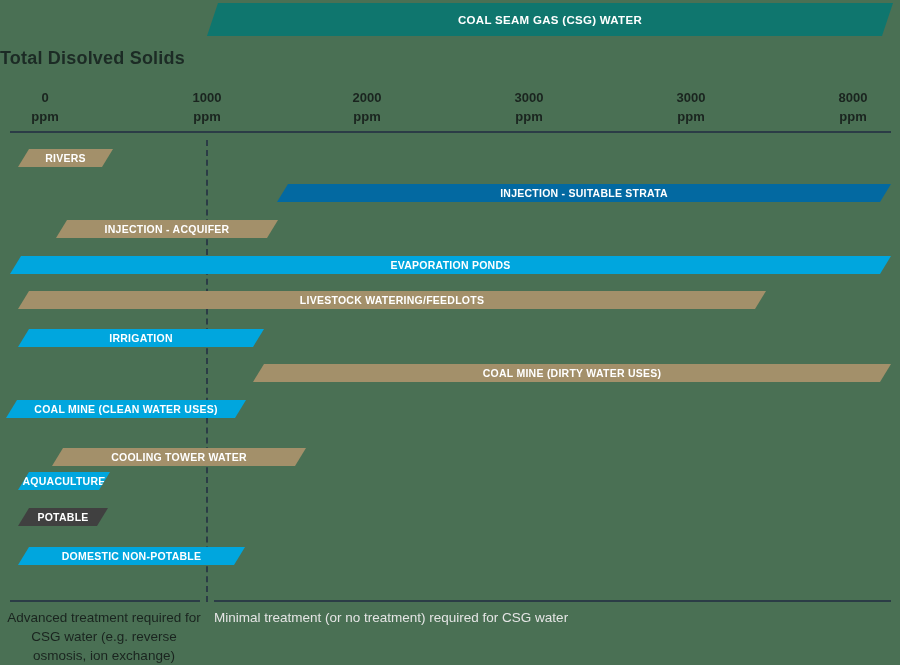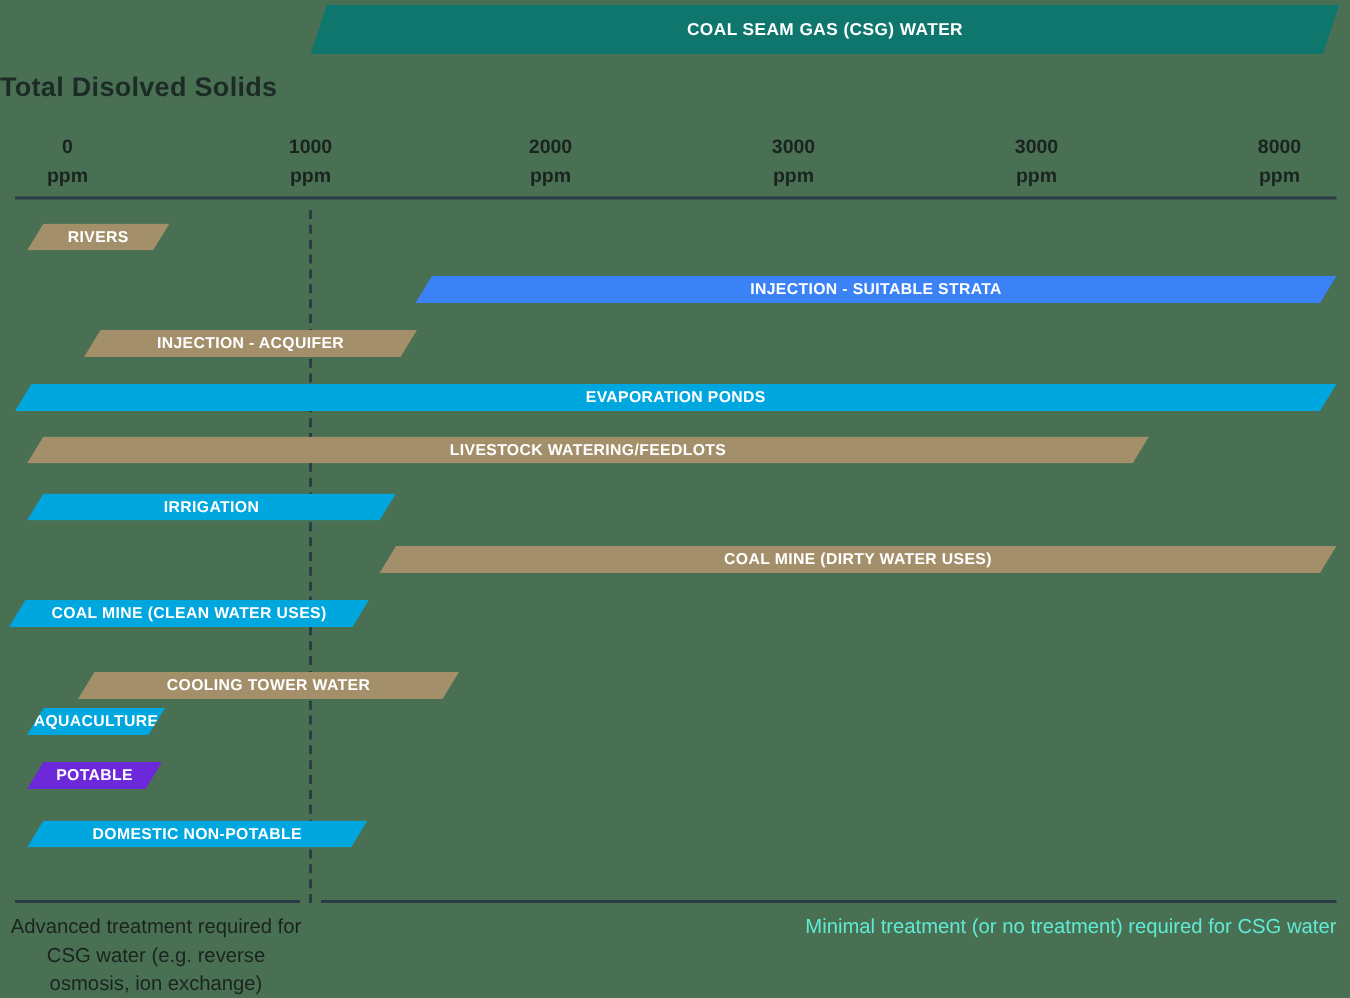--- a/index.html
+++ b/index.html
@@ -129,23 +129,23 @@
     text-align: center;
     font-size: 13.5px;
     color: #1a241f;
     line-height: 19px;
   }
   .caption-right {
     position: absolute;
     left: 214px;
     top: 608px;
     width: 677px;
-    text-align: right;
+    text-align: left;
     font-size: 13.5px;
-    color: #5eead4;
+    color: #e5e5e5;
     line-height: 19px;
   }
 </style>
 </head>
 <body>
 
 <div id="canvas">
 
   <div class="banner">
     <span class="banner-text">COAL SEAM GAS (CSG) WATER</span>
@@ -163,21 +163,21 @@
     </div>
 
   <div class="axis-line"></div>
 
   <div class="divider"></div>
 
   <div class="bars" id="bars">
       <div class="bar" style="left: 18px; top: 149px; width: 95px; background: rgb(163, 144, 106); clip-path: polygon(11px 0px, 100% 0px, calc(100% - 11px) 100%, 0px 100%);">
         <span class="bar-label">RIVERS</span>
       </div>
-      <div class="bar" style="left: 277px; top: 184px; width: 614px; background: #3b82f6; clip-path: polygon(11px 0px, 100% 0px, calc(100% - 11px) 100%, 0px 100%);">
+      <div class="bar" style="left: 277px; top: 184px; width: 614px; background: #0369a1; clip-path: polygon(11px 0px, 100% 0px, calc(100% - 11px) 100%, 0px 100%);">
         <span class="bar-label">INJECTION - SUITABLE STRATA</span>
       </div>
       <div class="bar" style="left: 10px; top: 256px; width: 881px; background: rgb(0, 166, 222); clip-path: polygon(11px 0px, 100% 0px, calc(100% - 11px) 100%, 0px 100%);">
         <span class="bar-label">EVAPORATION PONDS</span>
       </div>
       <div class="bar" style="left: 56px; top: 220px; width: 222px; background: rgb(163, 144, 106); clip-path: polygon(11px 0px, 100% 0px, calc(100% - 11px) 100%, 0px 100%);">
         <span class="bar-label">INJECTION - ACQUIFER</span>
       </div>
       <div class="bar" style="left: 18px; top: 291px; width: 748px; background: rgb(163, 144, 106); clip-path: polygon(11px 0px, 100% 0px, calc(100% - 11px) 100%, 0px 100%);">
         <span class="bar-label">LIVESTOCK WATERING/FEEDLOTS</span>
@@ -190,21 +190,21 @@
       </div>
       <div class="bar" style="left: 6px; top: 400px; width: 240px; background: rgb(0, 166, 222); clip-path: polygon(11px 0px, 100% 0px, calc(100% - 11px) 100%, 0px 100%);">
         <span class="bar-label">COAL MINE (CLEAN WATER USES)</span>
       </div>
       <div class="bar" style="left: 52px; top: 448px; width: 254px; background: rgb(163, 144, 106); clip-path: polygon(11px 0px, 100% 0px, calc(100% - 11px) 100%, 0px 100%);">
         <span class="bar-label">COOLING TOWER WATER</span>
       </div>
       <div class="bar" style="left: 18px; top: 472px; width: 92px; background: rgb(0, 166, 222); clip-path: polygon(11px 0px, 100% 0px, calc(100% - 11px) 100%, 0px 100%);">
         <span class="bar-label">AQUACULTURE</span>
       </div>
-      <div class="bar" style="left: 18px; top: 508px; width: 90px; background: #6d28d9; clip-path: polygon(11px 0px, 100% 0px, calc(100% - 11px) 100%, 0px 100%);">
+      <div class="bar" style="left: 18px; top: 508px; width: 90px; background: #404040; clip-path: polygon(11px 0px, 100% 0px, calc(100% - 11px) 100%, 0px 100%);">
         <span class="bar-label">POTABLE</span>
       </div>
       <div class="bar" style="left: 18px; top: 547px; width: 227px; background: rgb(0, 166, 222); clip-path: polygon(11px 0px, 100% 0px, calc(100% - 11px) 100%, 0px 100%);">
         <span class="bar-label">DOMESTIC NON-POTABLE</span>
       </div>
     </div>
 
   <div class="bot-line-left"></div>
   <div class="bot-line-right"></div>
 

